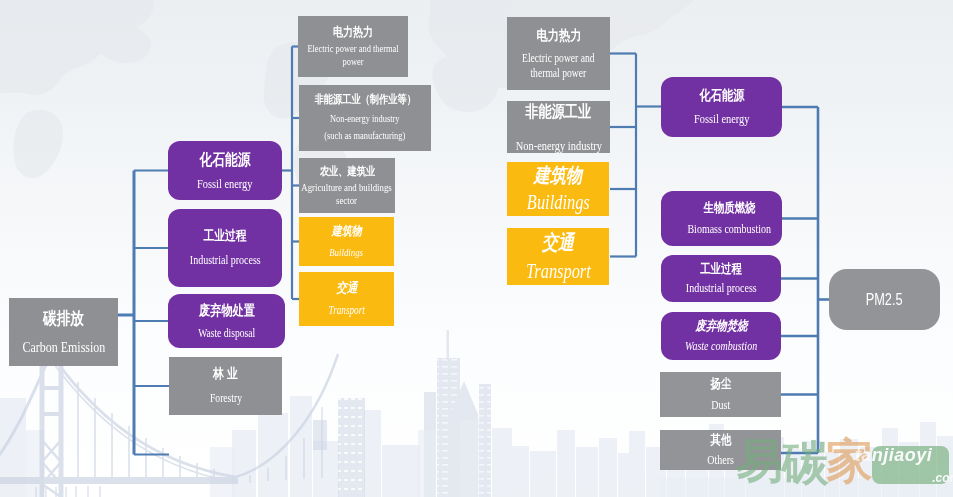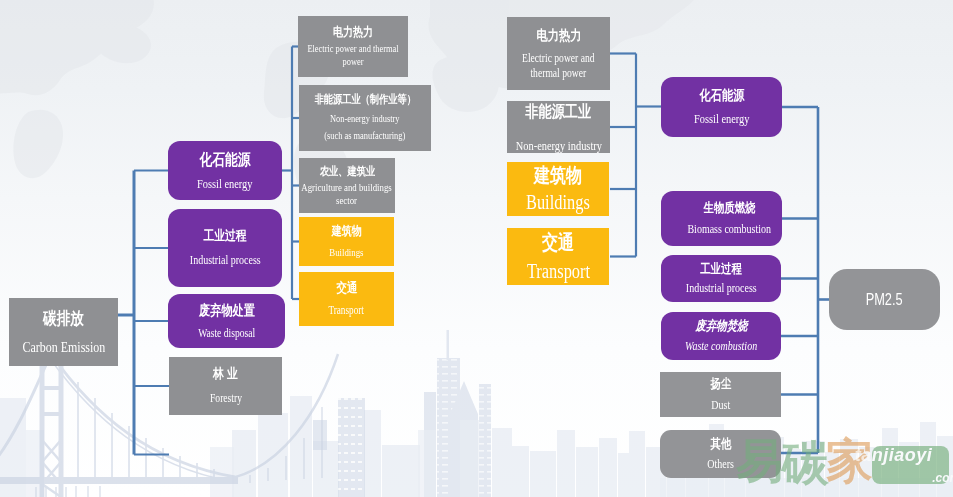--- a/index.html
+++ b/index.html
@@ -13,21 +13,21 @@
   .node{
     position:absolute;display:flex;flex-direction:column;align-items:center;justify-content:center;
     text-align:center;color:#fff;box-sizing:border-box;padding:2px 0;
   }
   .node .zh{font-family:"Liberation Sans",sans-serif;font-weight:700;line-height:1.25;white-space:nowrap;}
   .node .en{font-family:"Liberation Serif",serif;line-height:1.2;white-space:nowrap;}
   .node .zh,.node .en,.node .label{transform:scaleX(0.8);transform-origin:50% 50%;}
   .gray{background:#8f9093;}
   .gray2{background:#939497;}
   .purple{background:#7231a3;border-radius:12px;}
-  .yellow{background:#fbba10;}
+  .yellow{background:#fbba10;font-style:italic;}
 
   
   #n-carbon{left:9px;top:282px;width:109px;height:68px;gap:8px;margin-top:16px;}
   #n-carbon .zh{font-size:17px;}
   #n-carbon .en{font-size:15px;}
 
   #n-l1-fossil{left:168px;top:141px;width:114px;height:59px;gap:6px;}
   #n-l1-industrial{left:168px;top:209px;width:114px;height:78px;gap:8px;}
   #n-l1-waste{left:168px;top:294px;width:117px;height:54px;gap:6px;}
   #n-l1-forestry{left:169px;top:357px;width:113px;height:58px;gap:8px;}
@@ -68,21 +68,21 @@
   #n-r2-nonenergy .zh{font-size:16.5px;}
   #n-r2-nonenergy .en{font-size:13px;}
   #n-r2-buildings .zh,#n-r2-transport .zh{font-size:20px;}
   #n-r2-buildings .en,#n-r2-transport .en{font-size:20.5px;}
 
   #n-r1-fossil{left:661px;top:77px;width:121px;height:60px;gap:6px;}
   #n-r1-biomass{left:661px;top:191px;width:121px;height:55px;gap:6px;padding-left:16px;}
   #n-r1-industrial{left:661px;top:255px;width:120px;height:47px;gap:4px;}
   #n-r1-waste{left:661px;top:312px;width:120px;height:48px;gap:4px;font-style:italic;}
   #n-r1-dust{left:660px;top:372px;width:121px;height:45px;gap:5px;}
-  #n-r1-other{left:660px;top:430px;width:121px;height:48px;gap:5px;border-radius:11px;}
+  #n-r1-other{left:660px;top:430px;width:121px;height:40px;gap:5px;}
   #n-r1-fossil .zh{font-size:14px;}
   #n-r1-fossil .en{font-size:13px;}
   #n-r1-biomass .zh,#n-r1-industrial .zh,#n-r1-waste .zh{font-size:13px;}
   #n-r1-biomass .en,#n-r1-industrial .en,#n-r1-waste .en{font-size:12.5px;}
   #n-r1-dust .zh,#n-r1-other .zh{font-size:13px;}
   #n-r1-dust .en,#n-r1-other .en{font-size:12.5px;}
 
   #n-pm25{left:829px;top:269px;width:111px;height:61px;border-radius:18px;}
   #n-pm25 .label{font-family:"Liberation Sans",sans-serif;font-size:16px;font-weight:400;}
 

